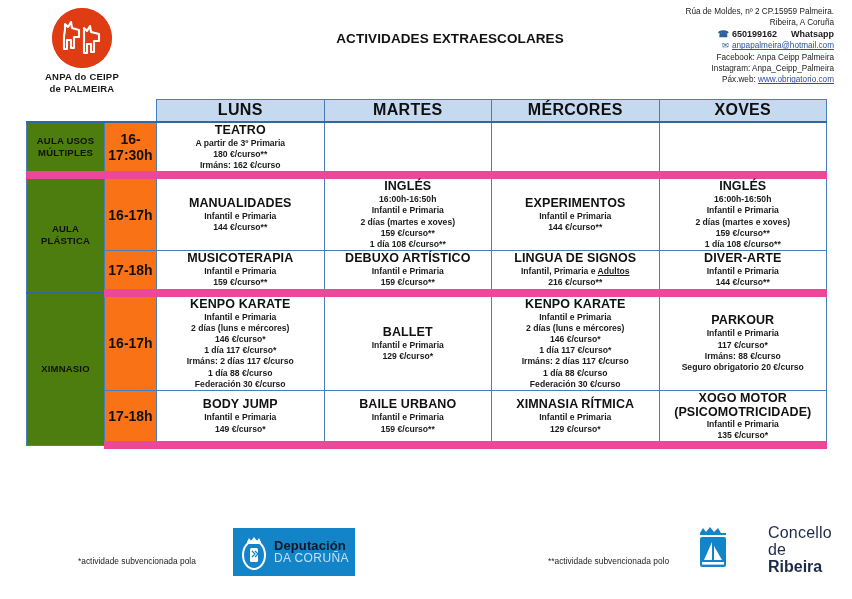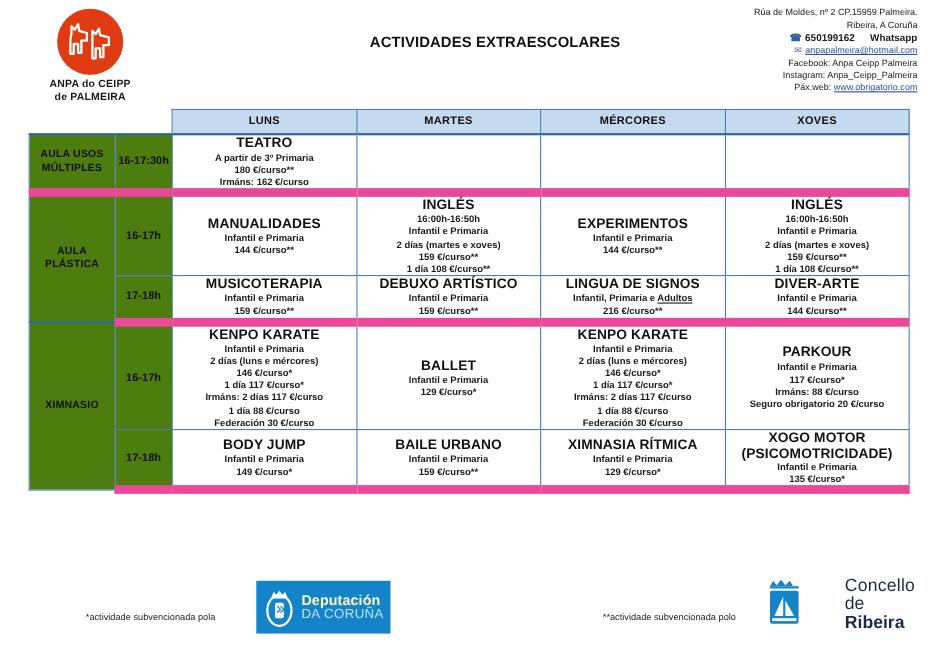--- a/index.html
+++ b/index.html
@@ -66,34 +66,34 @@
     vertical-align: middle;
     text-align: center;
   }
   col.c-room   { width: 78px; }
   col.c-time   { width: 52px; }
   col.c-day    { width: 167.5px; }
 
   .hdr-blank { border: none !important; background: #fff; }
   th.day-hdr {
     background: #c5d9ef;
-    font-size: 10px; font-weight: bold; letter-spacing: .3px;
+    font-size: 16px; font-weight: bold; letter-spacing: .3px;
     height: 22px; color: #0f0f0f;
     border: 1px solid #4a7ebb;
   }
 
   td.room {
     background: #4d7c0f;
     font-size: 9.5px; font-weight: bold; line-height: 12px;
     letter-spacing: .2px;
     border-left: 2px solid #31689f;
     color: #111;
   }
   td.time {
-    font-size: 10px; font-weight: bold; background:#4d7c0f;
+    font-size: 14px; font-weight: bold; background:#f97316;
     color: #111;
   }
   td.cell { background: #fff; padding: 3px 2px; }
   td.empty { background: #fff; }
 
   .act-name {
     font-size: 12.5px; font-weight: bold; line-height: 15px;
     letter-spacing: .1px; color: #111;
   }
   .act-name.two { line-height: 14px; }
@@ -117,21 +117,21 @@
   .foot-note.a { left: 78px; top: 556px; }
   .foot-note.b { left: 548px; top: 556px; }
 
   .dep-logo {
     position: absolute; left: 233px; top: 528px;
     width: 122px; height: 48px; background: #1484c8;
     display: flex; align-items: center; padding-left: 6px;
   }
   .dep-shield { width: 30px; height: 38px; flex: 0 0 30px; }
   .dep-words { margin-left: 5px; line-height: 13px; }
-  .dep-w1 { color: #fef9c3; font-size: 13px; font-weight: bold; letter-spacing: .1px;}
+  .dep-w1 { color: #0f172a; font-size: 13px; font-weight: bold; letter-spacing: .1px;}
   .dep-w2 { color: #bfe0f5; font-size: 12px; letter-spacing: .4px; }
 
   .con-logo {
     position: absolute; left: 692px; top: 524px;
     width: 152px; height: 54px;
     display: flex;  gap: 28px;
   }
   .con-mark { width: 42px; height: 50px; flex: 0 0 42px; }
   .con-words { margin-left: 6px; line-height: 17px; }
   .con-w1 { color: #1c2a4a; font-size: 16px; letter-spacing: .2px; }

